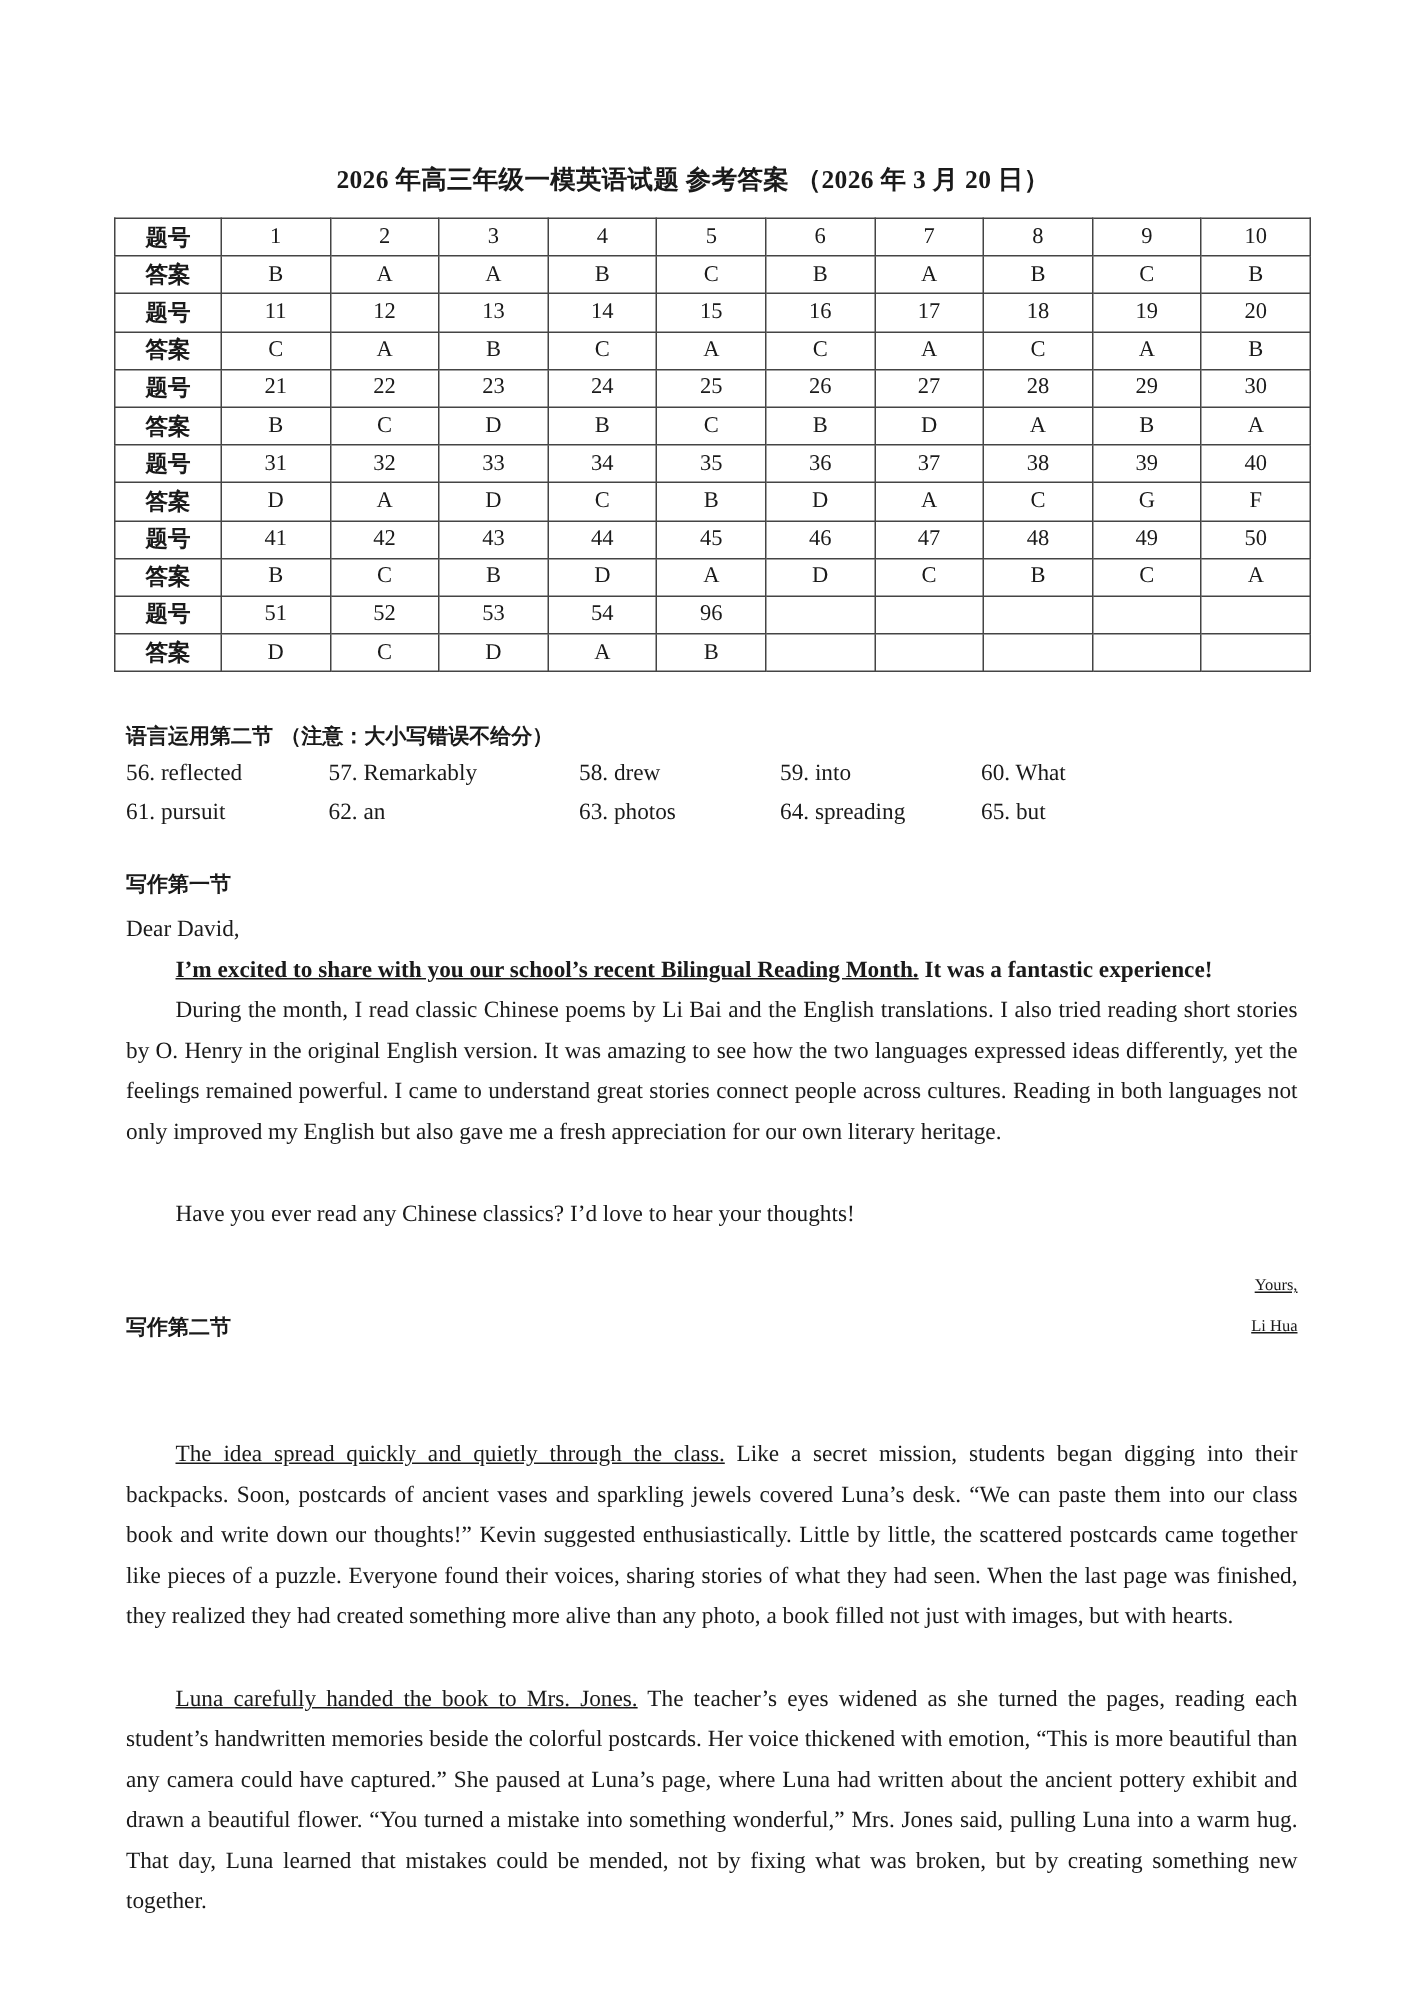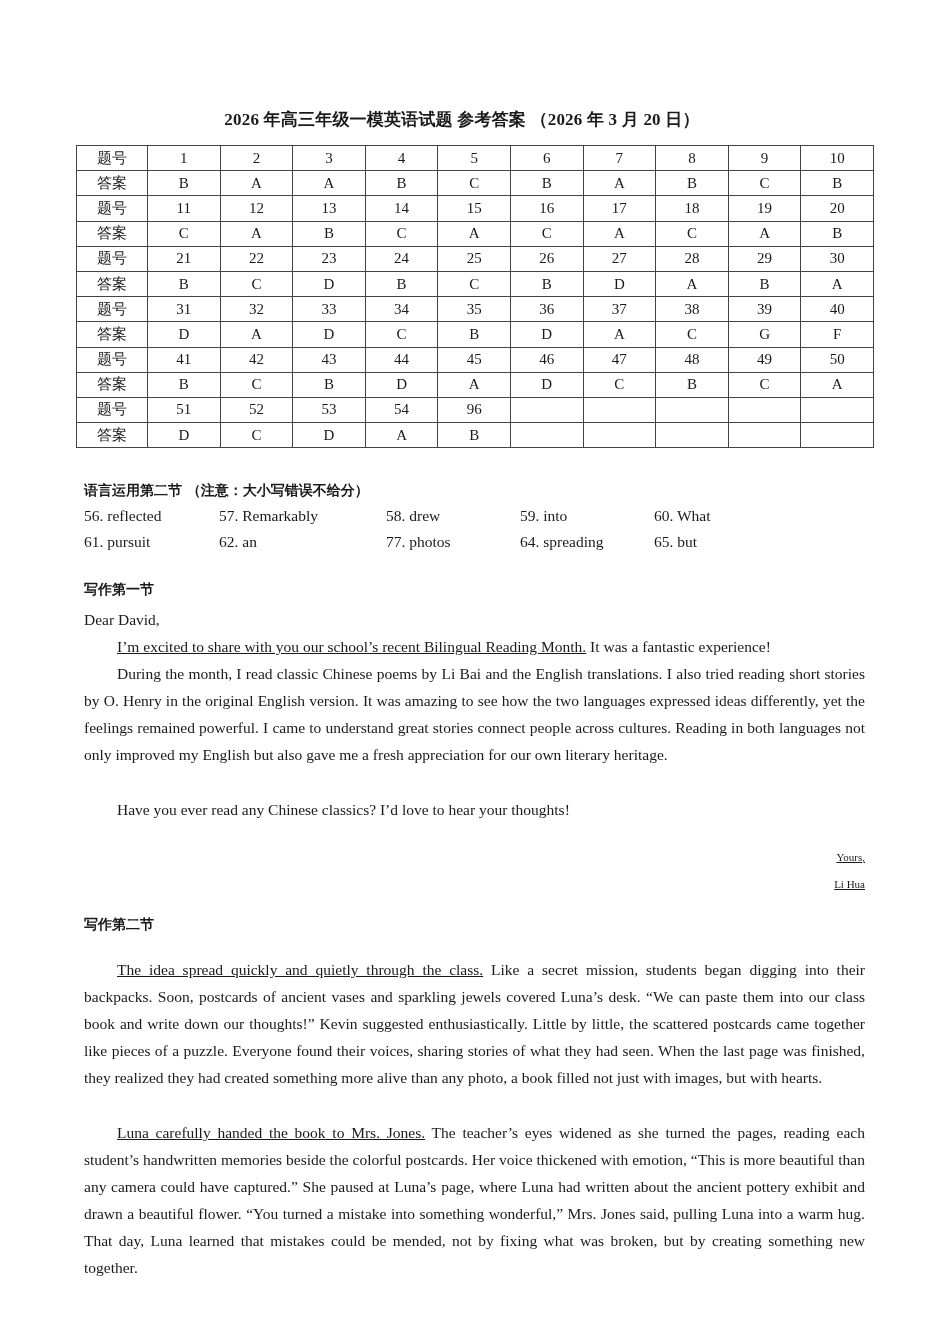--- a/index.html
+++ b/index.html
@@ -15,21 +15,21 @@
     table.answers {
       position: absolute; left: 76px; top: 145px; width: 798px;
       border-collapse: collapse; table-layout: fixed;
       font-size: 15px;
     }
     table.answers td {
       border: 1.5px solid #444; height: 24.2px; padding: 0;
       text-align: center; vertical-align: middle;
     }
     table.answers td.hdr {
-      width: 70px; font-family: "DejaVu Sans", sans-serif; font-weight: normal; font-size: 15px;
+      width: 70px; font-family: "DejaVu Sans", sans-serif; font-weight: bold; font-size: 15px;
     }
     .section-head {
       position: absolute; left: 84px;
       font-family: "DejaVu Sans", sans-serif; font-weight: bold; font-size: 14px;
     }
     .fill-row { position: absolute; left: 84px; font-size: 15.5px; }
     .fill-row span { position: absolute; white-space: nowrap; }
     .para {
       position: absolute; left: 84px; width: 781px;
       font-size: 15.5px; line-height: 27.1px; text-align: justify;
@@ -211,28 +211,28 @@
 <div class="fill-row" style="top:507px;">
   <span style="left:0px;">56. reflected</span>
   <span style="left:135px;">57. Remarkably</span>
   <span style="left:302px;">58. drew</span>
   <span style="left:436px;">59. into</span>
   <span style="left:570px;">60. What</span>
 </div>
 <div class="fill-row" style="top:533px;">
   <span style="left:0px;">61. pursuit</span>
   <span style="left:135px;">62. an</span>
-  <span style="left:302px;">77. photos</span>
+  <span style="left:302px;">63. photos</span>
   <span style="left:436px;">64. spreading</span>
   <span style="left:570px;">65. but</span>
 </div>
 
 <div class="section-head" style="top:581px;">写作第一节</div>
 <div class="para" style="top:606px;">Dear David,</div>
-<div class="para indent" style="top:633px;"><span class="u">I’m excited to share with you our school’s recent Bilingual Reading Month.</span><span> It was a fantastic experience!</span></div>
+<div class="para indent" style="top:633px;font-weight:bold;"><span class="u">I’m excited to share with you our school’s recent Bilingual Reading Month.</span><span> It was a fantastic experience!</span></div>
 <div class="para indent" style="top:660px;">During the month, I read classic Chinese poems by Li Bai and the English translations. I also tried reading short stories by O. Henry in the original English version. It was amazing to see how the two languages expressed ideas differently, yet the feelings remained powerful. I came to understand great stories connect people across cultures. Reading in both languages not only improved my English but also gave me a fresh appreciation for our own literary heritage.</div>
 <div class="para indent" style="top:796px;">Have you ever read any Chinese classics? I’d love to hear your thoughts!</div>
 <div class="sign" style="top:851px;">Yours,</div>
 <div class="sign" style="top:878px;">Li Hua</div>
 
-<div class="section-head" style="top:916px;">写作第二节</div>
+<div class="section-head" style="top:876px;">写作第二节</div>
 <div class="para indent" style="top:956px;"><span class="u">The idea spread quickly and quietly through the class.</span><span> Like a secret mission, students began digging into their backpacks. Soon, postcards of ancient vases and sparkling jewels covered Luna’s desk. “We can paste them into our class book and write down our thoughts!” Kevin suggested enthusiastically. Little by little, the scattered postcards came together like pieces of a puzzle. Everyone found their voices, sharing stories of what they had seen. When the last page was finished, they realized they had created something more alive than any photo, a book filled not just with images, but with hearts.</span></div>
 <div class="para indent" style="top:1119px;"><span class="u">Luna carefully handed the book to Mrs. Jones.</span><span> The teacher’s eyes widened as she turned the pages, reading each student’s handwritten memories beside the colorful postcards. Her voice thickened with emotion, “This is more beautiful than any camera could have captured.” She paused at Luna’s page, where Luna had written about the ancient pottery exhibit and drawn a beautiful flower. “You turned a mistake into something wonderful,” Mrs. Jones said, pulling Luna into a warm hug. That day, Luna learned that mistakes could be mended, not by fixing what was broken, but by creating something new together.</span></div>
 
 </body></html>

